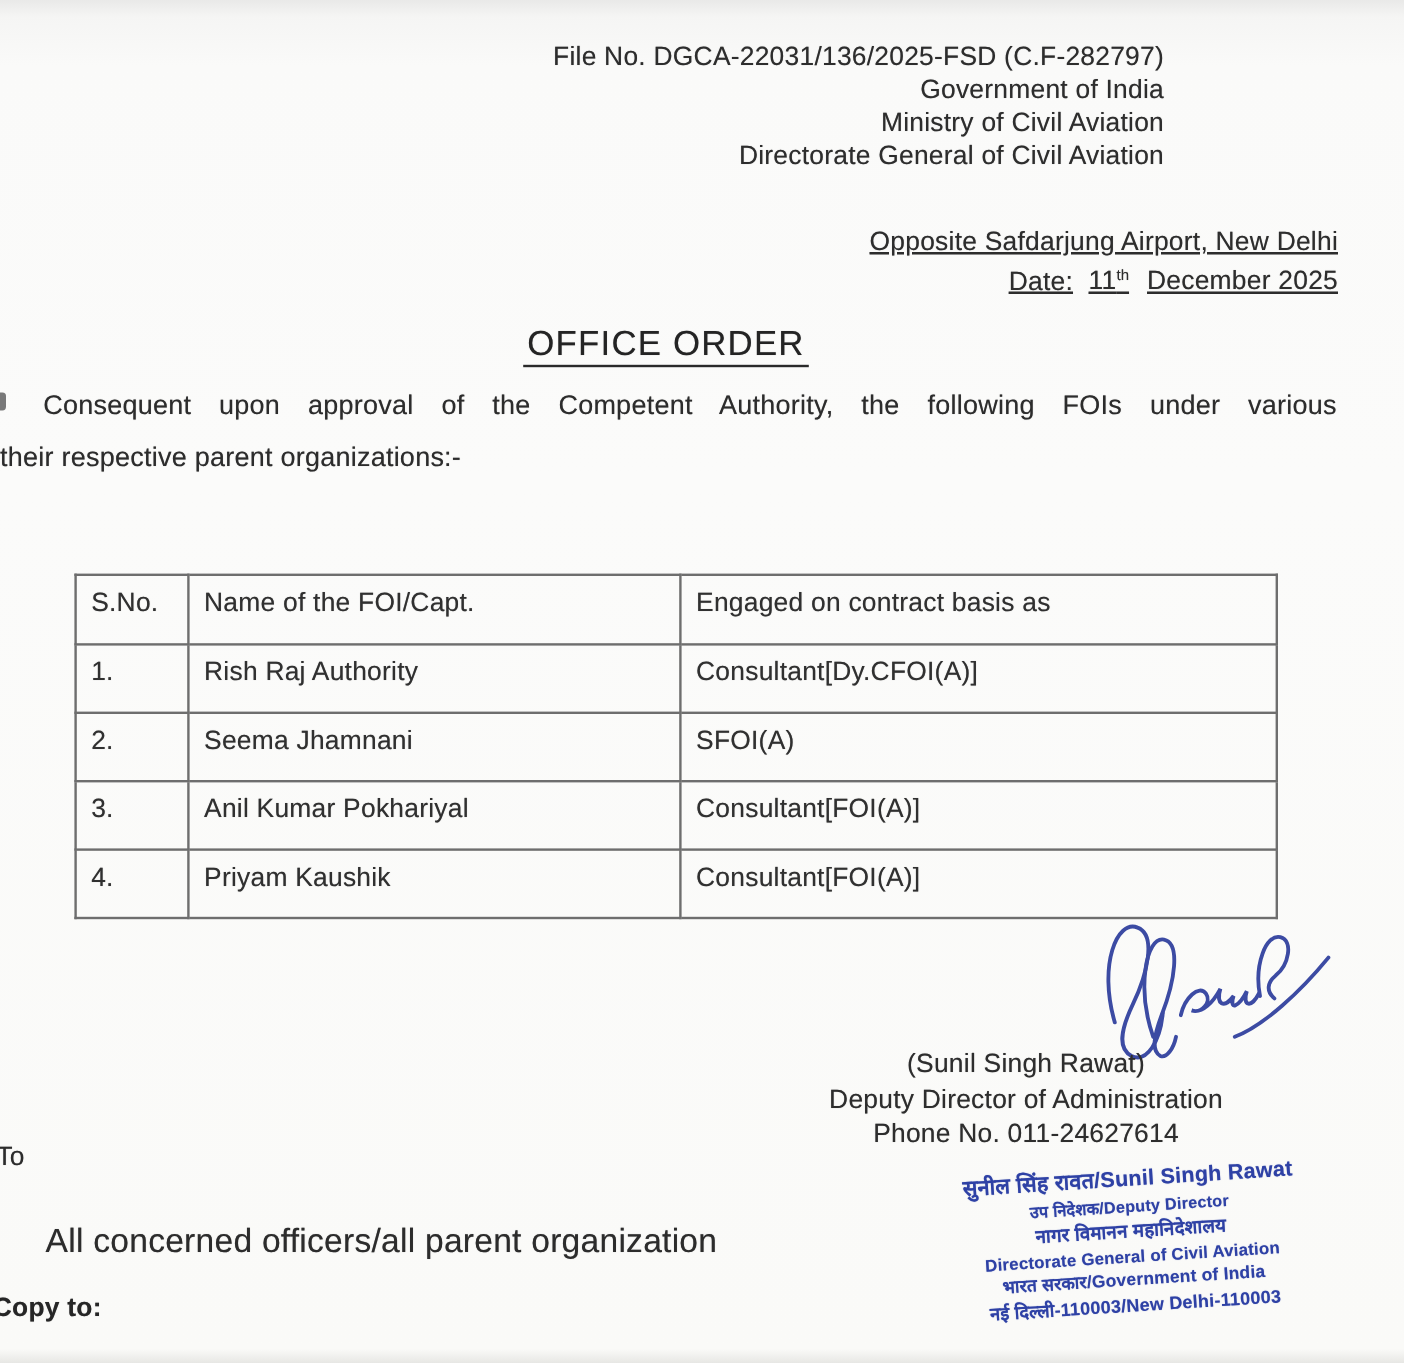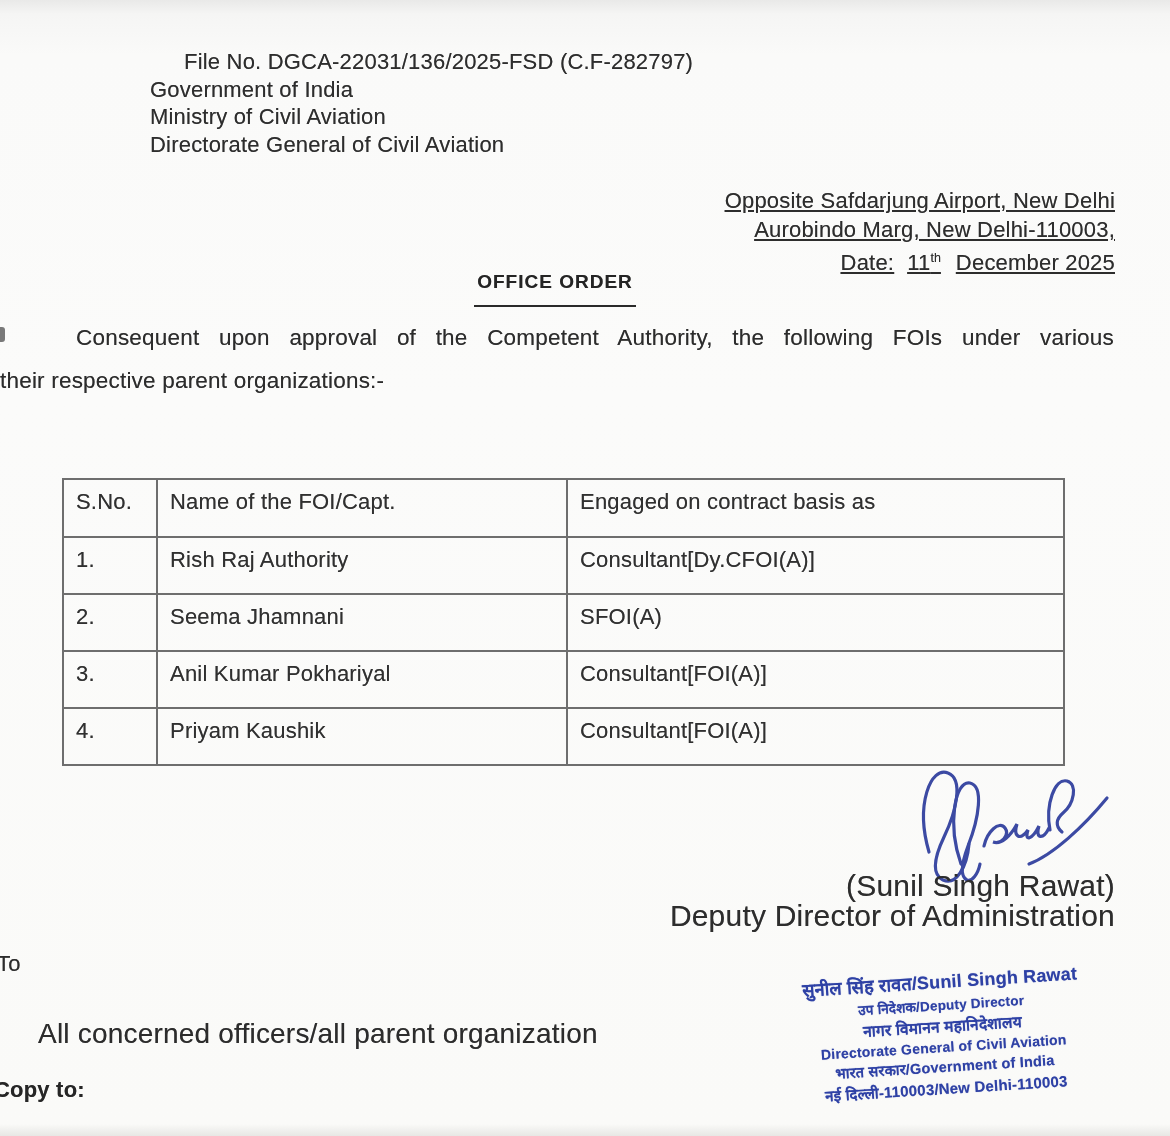--- a/index.html
+++ b/index.html
@@ -14,73 +14,73 @@
     background: linear-gradient(180deg, #e9e9e8 0px, #f5f5f4 14px, #fafaf9 55px, #fbfbfa 400px, #fafaf8 100%);
     color: #2b2b2b;
     overflow: hidden;
   }
   .scan-text {
     text-shadow: 0 0 0.6px rgba(50,50,50,0.55);
     letter-spacing: 0.2px;
   }
   
   .header-block {
-    position: absolute; left: 150px; top: 48px; width: 820px;
-    text-align: left; font-size: 22px; line-height: 27.5px; color: #2d2d2d;
+    position: absolute; left: 150px; top: 33px; width: 820px;
+    text-align: right; font-size: 22px; line-height: 27.5px; color: #2d2d2d;
   }
   .header-block .file-no { margin-left: 34px; }
   
   .address-block {
     position: absolute; right: 55px; top: 186px; width: 600px;
     text-align: right; font-size: 22px; line-height: 29px; color: #2d2d2d; text-decoration: underline;
   }
   .sup { vertical-align: super; font-size: 12.5px; letter-spacing: 0; }
   .date-day { margin-left: 13px; }
   .date-rest { margin-left: 15px; }
   
   .office-order {
     position: absolute; left: 0; top: 271px; width: 1110px;
     text-align: center;
   }
   .office-order span {
     display: inline-block;
-    font-size: 19px; font-weight: bold; letter-spacing: 1px;
+    font-size: 29px; font-weight: normal; letter-spacing: 1px;
     color: #242424;
     border-bottom: 2.5px solid #2a2a2a;
-    padding: 0 3px 12px 3px;
+    padding: 0 3px 0 3px;
   }
   
   .body-par {
     position: absolute; left: 0px; top: 323px; width: 1114px;
     font-size: 22.5px; color: #2c2c2c;
   }
   .body-line { height: 43px; line-height: 30px; }
   .just { text-align: justify; text-align-last: justify; word-spacing: 2px; }
-  .body-line.first { padding-left: 76px; }
+  .body-line.first { padding-left: 36px; }
   
   .foi-table-wrap { position: absolute; left: 62px; top: 478px; }
   table.foi-table { border-collapse: collapse; }
   table.foi-table td, table.foi-table th {
     border: 2px solid #6e6e6e;
     vertical-align: top;
     font-size: 22px; font-weight: normal; text-align: left;
     color: #303030;
     padding: 9px 24px 0 12px;
   }
   table.foi-table th { height: 58px; }
   table.foi-table td { height: 57px; }
   .col-sno { width: 88px; }
   .col-name { width: 410px; }
   .col-engaged { width: 497px; }
   
   .signature-svg { position: absolute; left: 898px; top: 752px; }
   
   .signatory-block {
     position: absolute; right: 55px; top: 871px; width: 520px;
-    text-align: right; font-size: 30px; line-height: 29.5px; color: #2d2d2d;
+    text-align: center; font-size: 22px; line-height: 29.5px; color: #2d2d2d;
   }
   
   .stamp {
     position: absolute; left: 778px; top: 970px; width: 330px;
     transform: rotate(-3.6deg);
     transform-origin: 50% 50%;
     text-align: center;
     color: #2e41a5;
     font-weight: 700;
     text-shadow: 0 0 0.8px rgba(46,65,165,0.55);
@@ -108,21 +108,20 @@
 
   <div class="header-block">
     <div class="file-no">File No. DGCA-22031/136/2025-FSD (C.F-282797)</div>
     <div>Government of India</div>
     <div>Ministry of Civil Aviation</div>
     <div>Directorate General of Civil Aviation</div>
   </div>
 
   <div class="address-block">
     <div>Opposite Safdarjung Airport, New Delhi</div>
-    <div>Aurobindo Marg, New Delhi-110003,</div>
     <div>
       <span>Date:</span><span class="date-day">11</span><span class="sup">th</span><span class="date-rest">December 2025</span>
     </div>
   </div>
 
   <div class="office-order">
     <span>OFFICE ORDER</span>
   </div>
 
   <div class="body-par">
@@ -168,20 +167,21 @@
       <path d="M63,112 C49,72 57,28 72,31 C86,34 81,66 70,94 C64,110 61,124 69,128 C74,130 80,122 82,112"></path>
       <path d="M86,94 C89,80 101,68 107,76 C112,83 103,93 95,90 C104,93 113,83 119,72 C115,85 122,89 130,78 C126,90 134,88 141,74 C137,87 145,88 151,76"></path>
       <path d="M152,78 C147,52 157,26 169,29 C180,32 176,52 165,61 C158,67 157,74 164,80"></path>
       <path d="M131,112 C155,103 186,74 209,46"></path>
     </g>
   </svg>
 
   <div class="signatory-block">
     <div>(Sunil Singh Rawat)</div>
     <div>Deputy Director of Administration</div>
+    <div>Phone No. 011-24627614</div>
   </div>
 
   <div class="stamp">
     <div class="s1">सुनील सिंह रावत/Sunil Singh Rawat</div>
     <div class="s2">उप निदेशक/Deputy Director</div>
     <div class="s3">नागर विमानन महानिदेशालय</div>
     <div class="s4">Directorate General of Civil Aviation</div>
     <div class="s5">भारत सरकार/Government of India</div>
     <div class="s6">नई दिल्ली-110003/New Delhi-110003</div>
   </div>

